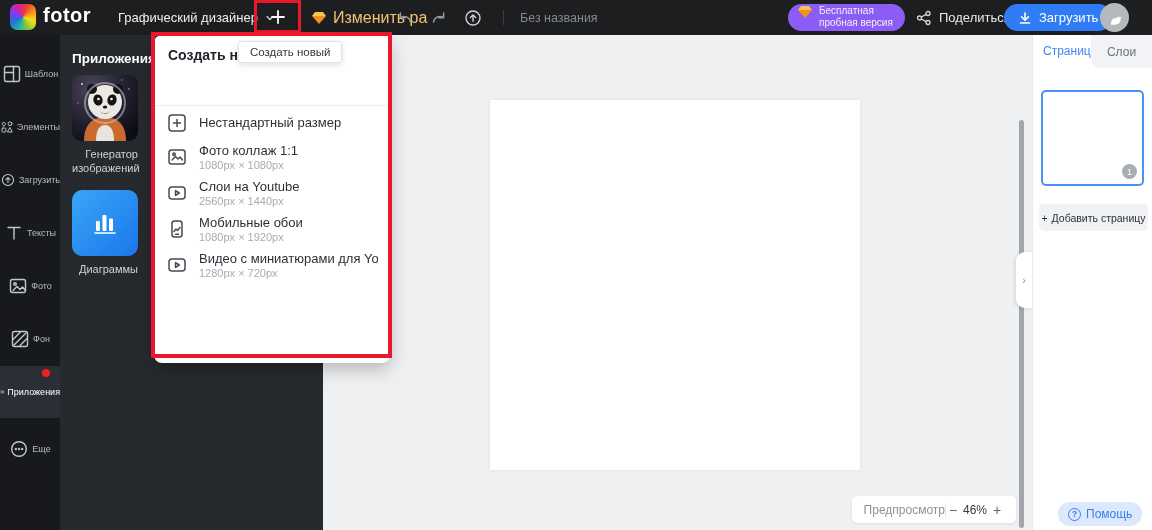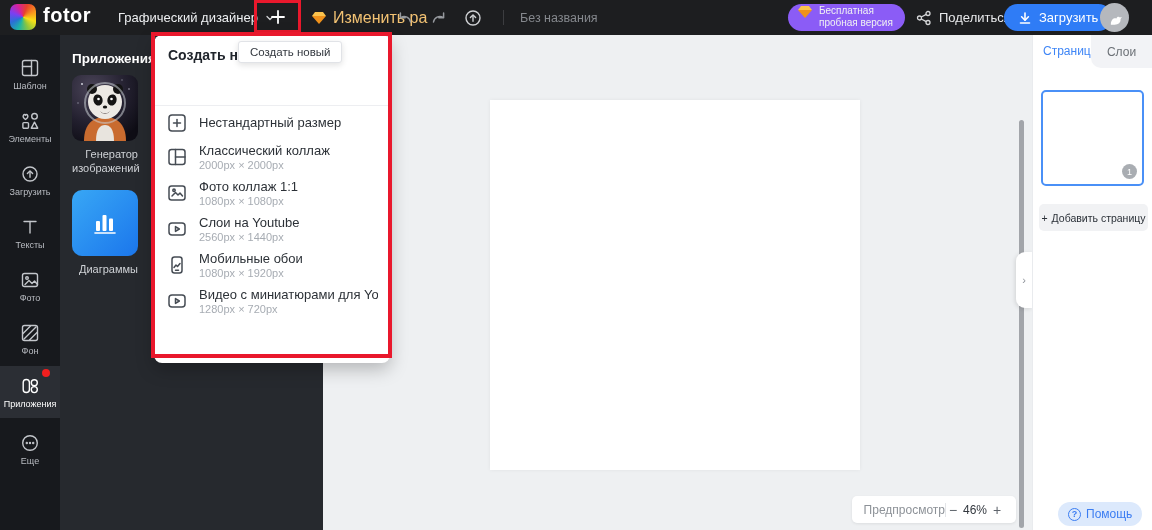--- a/index.html
+++ b/index.html
@@ -19,21 +19,21 @@
   .tb-divider{position:absolute;left:503px;top:10px;width:1px;height:15px;background:#3c3d40}
   .doc-title{position:absolute;left:520px;top:0;height:35px;display:flex;align-items:center;color:#85888d;font-size:12.5px}
   .trial-pill{position:absolute;left:788px;top:4px;height:27px;background:#8b5cf6;border-radius:15px;display:flex;align-items:flex-start;gap:6px;padding:1px 12px 0 9px;cursor:pointer}
   .trial-text{color:#f1f2f3;font-size:10px;line-height:1.15}
   .share{position:absolute;left:916px;top:0;height:35px;display:flex;align-items:center;gap:7px;color:#e8e9eb;font-size:13px;cursor:pointer}
   .download-btn{position:absolute;left:1004px;top:4px;height:27px;background:#2f7cf6;border-radius:15px;display:flex;align-items:center;gap:7px;padding:0 14px;color:#fff;font-size:13px;cursor:pointer}
   .avatar{position:absolute;left:1100px;top:3px;width:29px;height:29px;border-radius:50%;background:#b5b8bd;display:flex;align-items:center;justify-content:center;cursor:pointer}
 
   
   .sidebar{position:absolute;left:0;top:35px;width:60px;height:495px;background:#17191d;z-index:20}
-  .side-item{position:absolute;left:0;width:60px;height:52px;display:flex;flex-direction:column;align-items:center;justify-content:center;gap:3px;color:#c3c6cb;cursor:pointer}
+  .side-item{position:absolute;left:0;width:60px;height:52px;display:flex;flex-direction:row;align-items:center;justify-content:center;gap:3px;color:#c3c6cb;cursor:pointer}
   .side-item .lbl{font-size:9px;color:#b9bcc2}
   .side-item.active{background:#2b2e34}
   .side-item.active .lbl{color:#fff}
   .side-item.active svg{stroke:#fff}
   .side-item svg{stroke:#c3c6cb;fill:none;stroke-width:1.4;stroke-linecap:round;stroke-linejoin:round}
   .red-dot{position:absolute;right:10px;top:3px;width:8px;height:8px;border-radius:50%;background:#f21f1f}
 
   
   .apps-panel{position:absolute;left:60px;top:35px;width:263px;height:495px;background:#26292e;z-index:20}
   .apps-title{position:absolute;left:12px;top:16px;color:#fff;font-size:13.5px;font-weight:700}
@@ -349,31 +349,20 @@
         <svg width="22" height="22" viewBox="0 0 22 22">
             <rect x="3" y="3" width="16" height="16" rx="3"></rect>
             <line x1="11" y1="7.5" x2="11" y2="14.5"></line>
             <line x1="7.5" y1="11" x2="14.5" y2="11"></line>
           </svg>
         <div class="create-texts">
             <div class="create-name">Нестандартный размер</div>
           </div>
       </div>
 
-      <div class="create-row">
-        <svg width="22" height="22" viewBox="0 0 22 22">
-            <rect x="3" y="3.5" width="16" height="15" rx="2.5"></rect>
-            <line x1="9.5" y1="3.5" x2="9.5" y2="18.5"></line>
-            <line x1="9.5" y1="11" x2="19" y2="11"></line>
-          </svg>
-        <div class="create-texts">
-          <div class="create-name">Классический коллаж</div>
-          <div class="create-size">2000px × 2000px</div>
-        </div>
-      </div>
 
       <div class="create-row">
         <svg width="22" height="22" viewBox="0 0 22 22">
             <rect x="3" y="4" width="16" height="14" rx="2.5"></rect>
             <circle cx="8" cy="8.2" r="1.2"></circle>
             <path d="M6 14 l3.5-3.5 2.5 2.5 2-2 2.5 3"></path>
           </svg>
         <div class="create-texts">
           <div class="create-name">Фото коллаж 1:1</div>
           <div class="create-size">1080px × 1080px</div>

